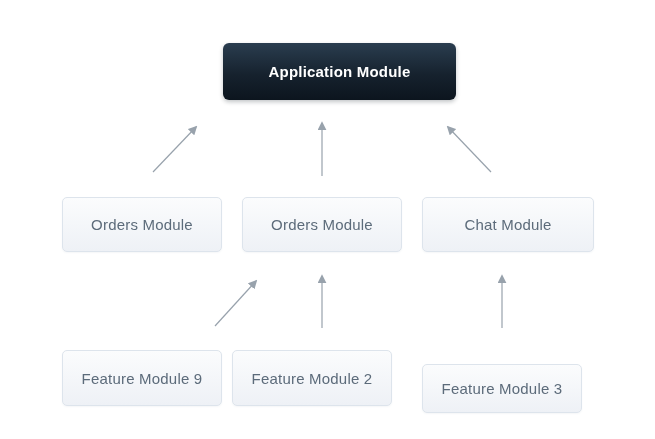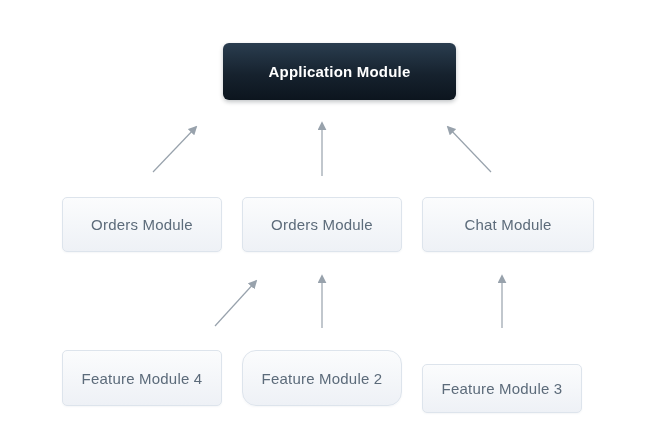--- a/index.html
+++ b/index.html
@@ -45,21 +45,21 @@
     border: 1px solid #dde4ec;
     border-radius: 5px;
     box-shadow: 0 1px 2px rgba(90, 110, 130, 0.06);
   }
   
   #node-application-module { left: 223px; top: 43px;  width: 233px; height: 57px; }
   #node-users-module       { left: 62px;  top: 197px; width: 160px; height: 55px; }
   #node-orders-module      { left: 242px; top: 197px; width: 160px; height: 55px; }
   #node-chat-module        { left: 422px; top: 197px; width: 172px; height: 55px; }
   #node-feature-module-1   { left: 62px;  top: 350px; width: 160px; height: 56px; }
-  #node-feature-module-2   { left: 242px; top: 350px; width: 160px; height: 56px; border-radius: 14px; }
+  #node-feature-module-2   { left: 232px; top: 350px; width: 160px; height: 56px; }
   #node-feature-module-3   { left: 422px; top: 364px; width: 160px; height: 49px; }
 </style>
 </head>
 <body>
 
 <div class="canvas">
 
   <svg class="arrows" width="655" height="439" viewBox="0 0 655 439" xmlns="http://www.w3.org/2000/svg">
     <defs>
       <marker id="arrowhead" viewBox="0 0 10 10" refX="8" refY="5" markerWidth="7.5" markerHeight="7.5" orient="auto-start-reverse">
@@ -84,21 +84,21 @@
 
   <div class="node node-light" id="node-orders-module">
     <span>Orders Module</span>
   </div>
 
   <div class="node node-light" id="node-chat-module">
     <span>Chat Module</span>
   </div>
 
   <div class="node node-light" id="node-feature-module-1">
-    <span>Feature Module 4</span>
+    <span>Feature Module 9</span>
   </div>
 
   <div class="node node-light" id="node-feature-module-2">
     <span>Feature Module 2</span>
   </div>
 
   <div class="node node-light" id="node-feature-module-3">
     <span>Feature Module 3</span>
   </div>
 

